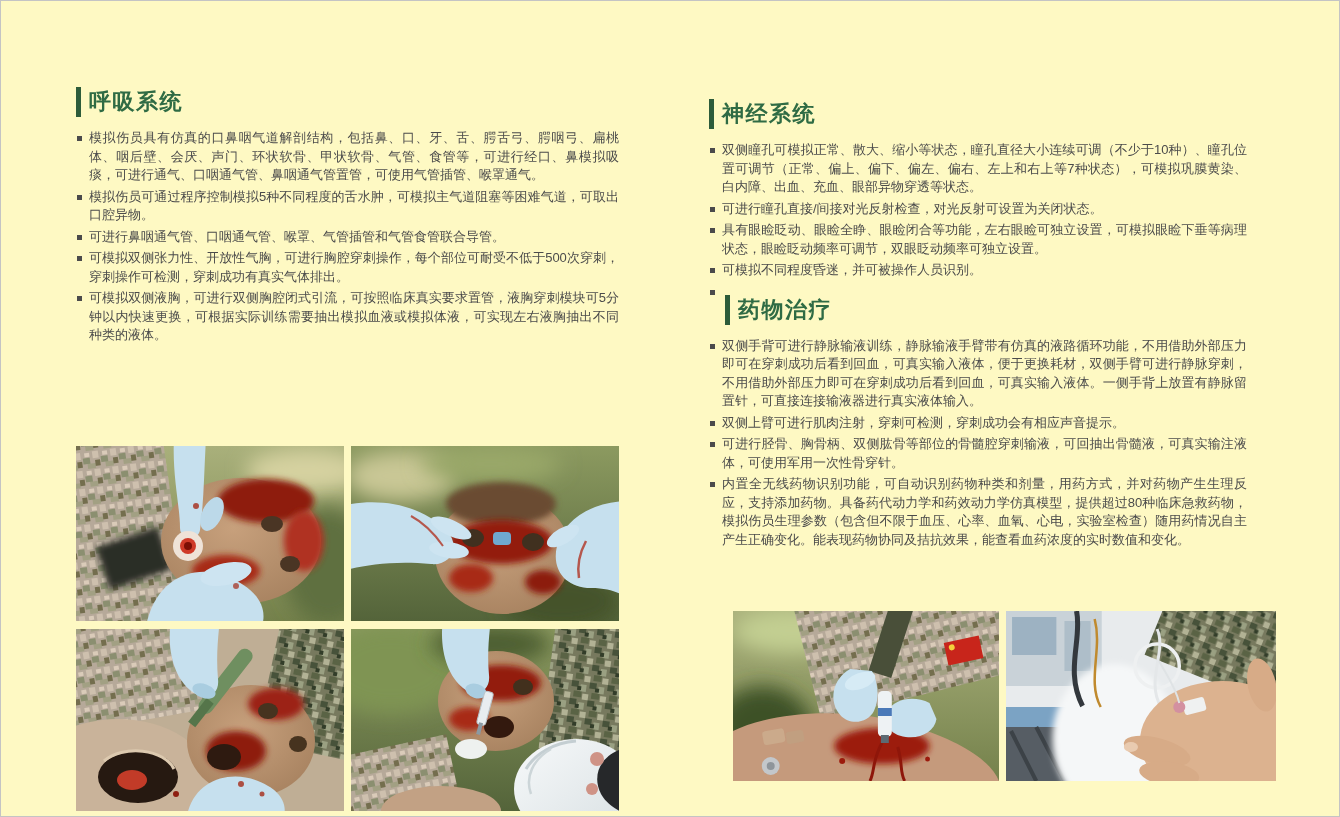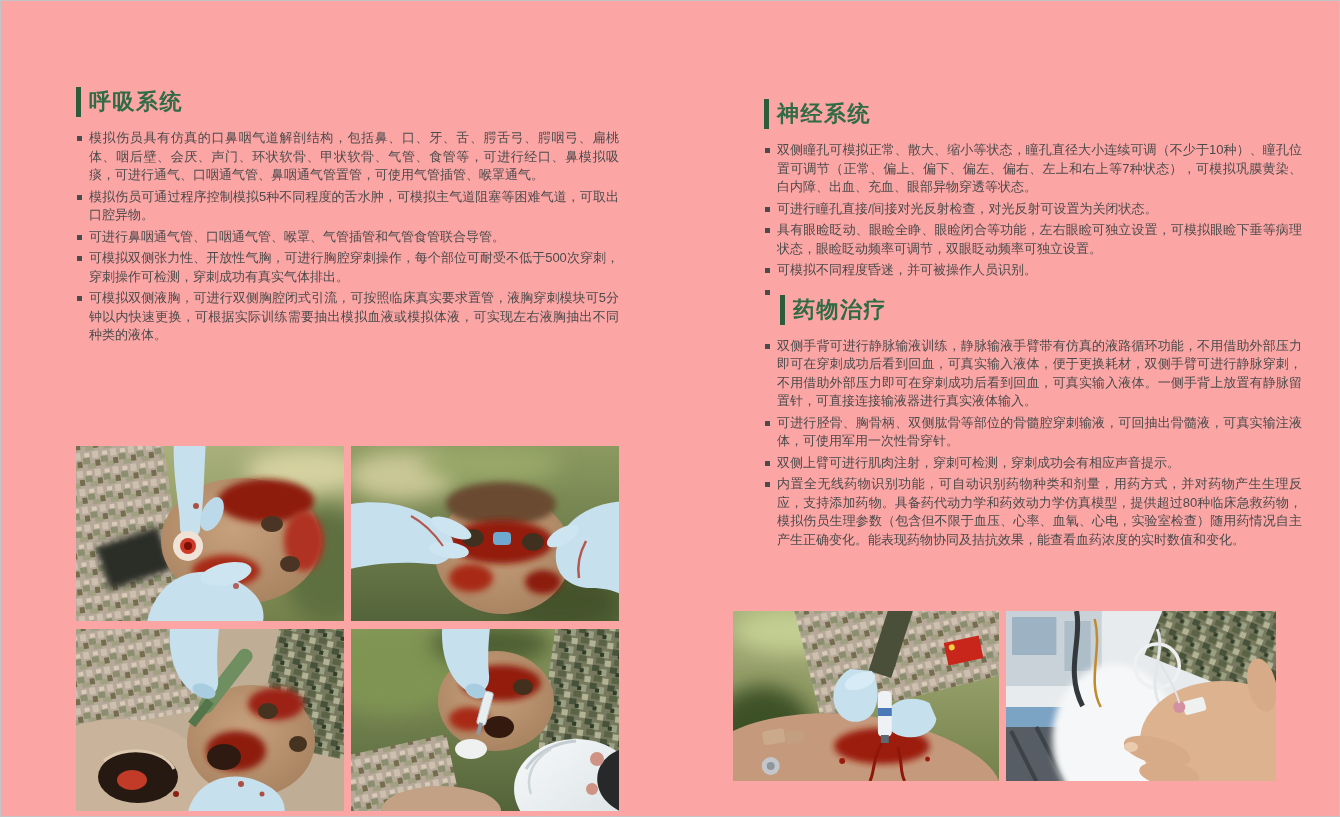--- a/index.html
+++ b/index.html
@@ -1,21 +1,21 @@
 <!DOCTYPE html>
 <html><head>
 <meta charset="utf-8">
 <style>
   html,body{margin:0;padding:0;background:#ffffff;}
   body{width:1340px;height:817px;position:relative;font-family:"Liberation Sans","DejaVu Sans",sans-serif;overflow:hidden;}
-  .page{position:absolute;left:0;top:0;width:1338px;height:815px;border:1px solid #c4c4c4;background:#fca5a5;overflow:hidden;}
+  .page{position:absolute;left:0;top:0;width:1338px;height:815px;border:1px solid #c4c4c4;background:#fef9c3;overflow:hidden;}
 
   .col{position:absolute;}
   #col-left{left:75px;top:86px;width:543px;}
-  #col-right{left:763px;top:98px;width:538px;}
+  #col-right{left:708px;top:98px;width:538px;}
 
   .sec-h{display:flex;align-items:center;margin:0 0 12px 0;height:30px;}
   .hbar{width:5px;height:30px;background:#2d5c3a;margin-right:8px;flex:0 0 auto;}
   .htxt{font-size:22px;font-weight:bold;color:#2f6b44;letter-spacing:1.5px;}
   .sec-h.mt{margin-top:15px;padding-left:16px;}
 
   ul.bullets{list-style:none;margin:0;padding:0;}
   ul.bullets li{position:relative;padding-left:13px;margin-bottom:3px;font-size:13px;line-height:18.5px;color:#4b4b4b;text-align:justify;}
   .blt{position:absolute;left:1px;top:7px;width:5px;height:5px;background:#4b4b4b;}
 
@@ -221,22 +221,22 @@
       <li><span class="blt"></span><span>可模拟不同程度昏迷，并可被操作人员识别。</span></li>
       <li><span class="blt"></span></li>
     </ul>
 
     <h2 class="sec-h mt">
       <span class="hbar"></span>
       <span class="htxt">药物治疗</span>
     </h2>
     <ul class="bullets">
       <li><span class="blt"></span><span>双侧手背可进行静脉输液训练，静脉输液手臂带有仿真的液路循环功能，不用借助外部压力即可在穿刺成功后看到回血，可真实输入液体，便于更换耗材，双侧手臂可进行静脉穿刺，不用借助外部压力即可在穿刺成功后看到回血，可真实输入液体。一侧手背上放置有静脉留置针，可直接连接输液器进行真实液体输入。</span></li>
+      <li><span class="blt"></span><span>双侧上臂可进行肌肉注射，穿刺可检测，穿刺成功会有相应声音提示。</span></li>
       <li><span class="blt"></span><span>可进行胫骨、胸骨柄、双侧肱骨等部位的骨髓腔穿刺输液，可回抽出骨髓液，可真实输注液体，可使用军用一次性骨穿针。</span></li>
-      <li><span class="blt"></span><span>双侧上臂可进行肌肉注射，穿刺可检测，穿刺成功会有相应声音提示。</span></li>
       <li><span class="blt"></span><span>内置全无线药物识别功能，可自动识别药物种类和剂量，用药方式，并对药物产生生理反应，支持添加药物。具备药代动力学和药效动力学仿真模型，提供超过80种临床急救药物，模拟伤员生理参数（包含但不限于血压、心率、血氧、心电，实验室检查）随用药情况自主产生正确变化。能表现药物协同及拮抗效果，能查看血药浓度的实时数值和变化。</span></li>
     </ul>
   </div>
 
   <div id="photos-right">
 
     <figure class="photo" aria-label="迷彩服操作者向草地上模拟伤员出血胸部注射药物">
       <svg viewBox="0 0 268 170" preserveAspectRatio="none">
         <rect width="268" height="170" fill="url(#grassLt)"></rect>
         <ellipse cx="30" cy="120" rx="50" ry="45" fill="#3e5128" filter="url(#b10)"></ellipse>

